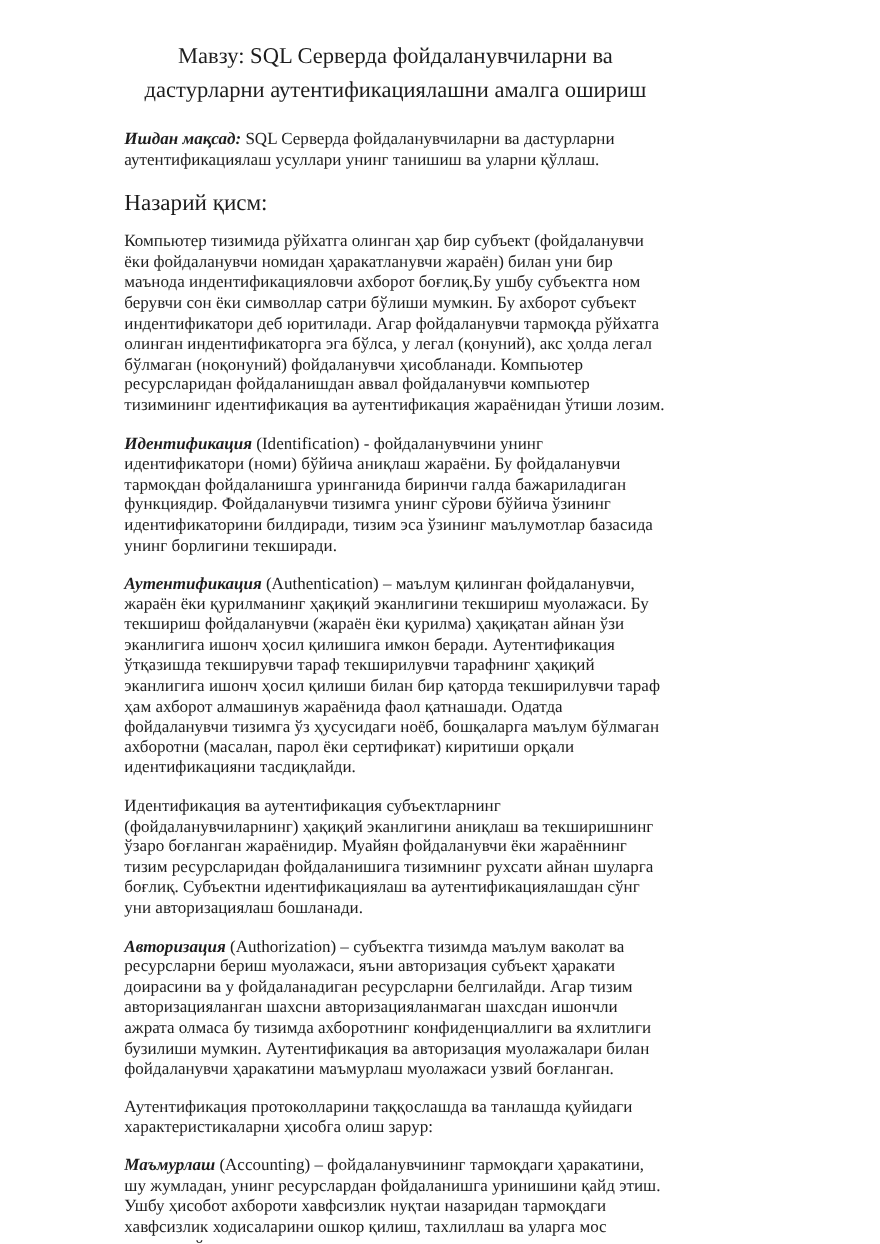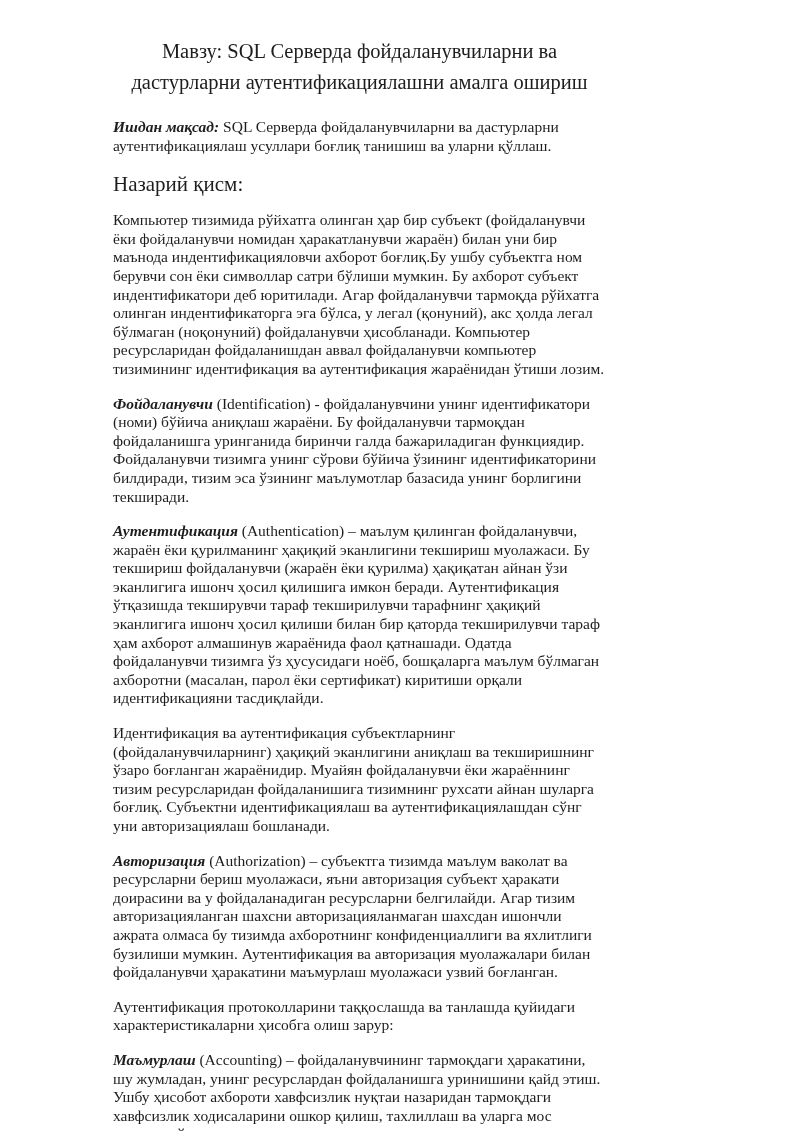--- a/index.html
+++ b/index.html
@@ -44,27 +44,27 @@
     font-style: italic;
   }
 </style>
 </head>
 <body>
 
 <div class="page">
 
   <h1 class="doc-title">Мавзу: SQL Серверда фойдаланувчиларни ва дастурларни аутентификациялашни амалга ошириш</h1>
 
-  <p class="body"><b class="lead">Ишдан мақсад:</b><span> SQL Серверда фойдаланувчиларни ва дастурларни аутентификациялаш усуллари боғлиқ танишиш ва уларни қўллаш.</span></p>
+  <p class="body"><b class="lead">Ишдан мақсад:</b><span> SQL Серверда фойдаланувчиларни ва дастурларни аутентификациялаш усуллари унинг танишиш ва уларни қўллаш.</span></p>
 
   <h2 class="section-heading">Назарий қисм:</h2>
 
   <p class="body"><b class="lead"></b><span>Компьютер тизимида рўйхатга олинган ҳар бир субъект (фойдаланувчи ёки фойдаланувчи номидан ҳаракатланувчи жараён) билан уни бир маънода индентификацияловчи ахборот боғлиқ.Бу ушбу субъектга ном берувчи сон ёки символлар сатри бўлиши мумкин. Бу ахборот субъект индентификатори деб юритилади. Агар фойдаланувчи тармоқда рўйхатга олинган индентификаторга эга бўлса, у легал (қонуний), акс ҳолда легал бўлмаган (ноқонуний) фойдаланувчи ҳисобланади. Компьютер ресурсларидан фойдаланишдан аввал фойдаланувчи компьютер тизимининг идентификация ва аутентификация жараёнидан ўтиши лозим.</span></p>
 
-  <p class="body"><b class="lead">Фойдаланувчи</b><span> (Identification) - фойдаланувчини унинг идентификатори (номи) бўйича аниқлаш жараёни. Бу фойдаланувчи тармоқдан фойдаланишга уринганида биринчи галда бажариладиган функциядир. Фойдаланувчи тизимга унинг сўрови бўйича ўзининг идентификаторини билдиради, тизим эса ўзининг маълумотлар базасида унинг борлигини текширади.</span></p>
+  <p class="body"><b class="lead">Идентификация</b><span> (Identification) - фойдаланувчини унинг идентификатори (номи) бўйича аниқлаш жараёни. Бу фойдаланувчи тармоқдан фойдаланишга уринганида биринчи галда бажариладиган функциядир. Фойдаланувчи тизимга унинг сўрови бўйича ўзининг идентификаторини билдиради, тизим эса ўзининг маълумотлар базасида унинг борлигини текширади.</span></p>
 
   <p class="body"><b class="lead">Аутентификация</b><span> (Authentication) – маълум қилинган фойдаланувчи, жараён ёки қурилманинг ҳақиқий эканлигини текшириш муолажаси. Бу текшириш фойдаланувчи (жараён ёки қурилма) ҳақиқатан айнан ўзи эканлигига ишонч ҳосил қилишига имкон беради. Аутентификация ўтқазишда текширувчи тараф текширилувчи тарафнинг ҳақиқий эканлигига ишонч ҳосил қилиши билан бир қаторда текширилувчи тараф ҳам ахборот алмашинув жараёнида фаол қатнашади. Одатда фойдаланувчи тизимга ўз ҳусусидаги ноёб, бошқаларга маълум бўлмаган ахборотни (масалан, парол ёки сертификат) киритиши орқали идентификацияни тасдиқлайди.</span></p>
 
   <p class="body"><b class="lead"></b><span>Идентификация ва аутентификация субъектларнинг (фойдаланувчиларнинг) ҳақиқий эканлигини аниқлаш ва текширишнинг ўзаро боғланган жараёнидир. Муайян фойдаланувчи ёки жараённинг тизим ресурсларидан фойдаланишига тизимнинг рухсати айнан шуларга боғлиқ. Субъектни идентификациялаш ва аутентификациялашдан сўнг уни авторизациялаш бошланади.</span></p>
 
   <p class="body"><b class="lead">Авторизация</b><span> (Authorization) – субъектга тизимда маълум ваколат ва ресурсларни бериш муолажаси, яъни авторизация субъект ҳаракати доирасини ва у фойдаланадиган ресурсларни белгилайди. Агар тизим авторизацияланган шахсни авторизацияланмаган шахсдан ишончли ажрата олмаса бу тизимда ахборотнинг конфиденциаллиги ва яхлитлиги бузилиши мумкин. Аутентификация ва авторизация муолажалари билан фойдаланувчи ҳаракатини маъмурлаш муолажаси узвий боғланган.</span></p>
 
   <p class="body"><b class="lead"></b><span>Аутентификация протоколларини таққослашда ва танлашда қуйидаги характеристикаларни ҳисобга олиш зарур:</span></p>
 
   <p class="body"><b class="lead">Маъмурлаш</b><span> (Accounting) – фойдаланувчининг тармоқдаги ҳаракатини, шу жумладан, унинг ресурслардан фойдаланишга уринишини қайд этиш. Ушбу ҳисобот ахбороти хавфсизлик нуқтаи назаридан тармоқдаги хавфсизлик ходисаларини ошкор қилиш, тахлиллаш ва уларга мос реакция кўрсатиш учун жуда муҳимдир.</span></p>

